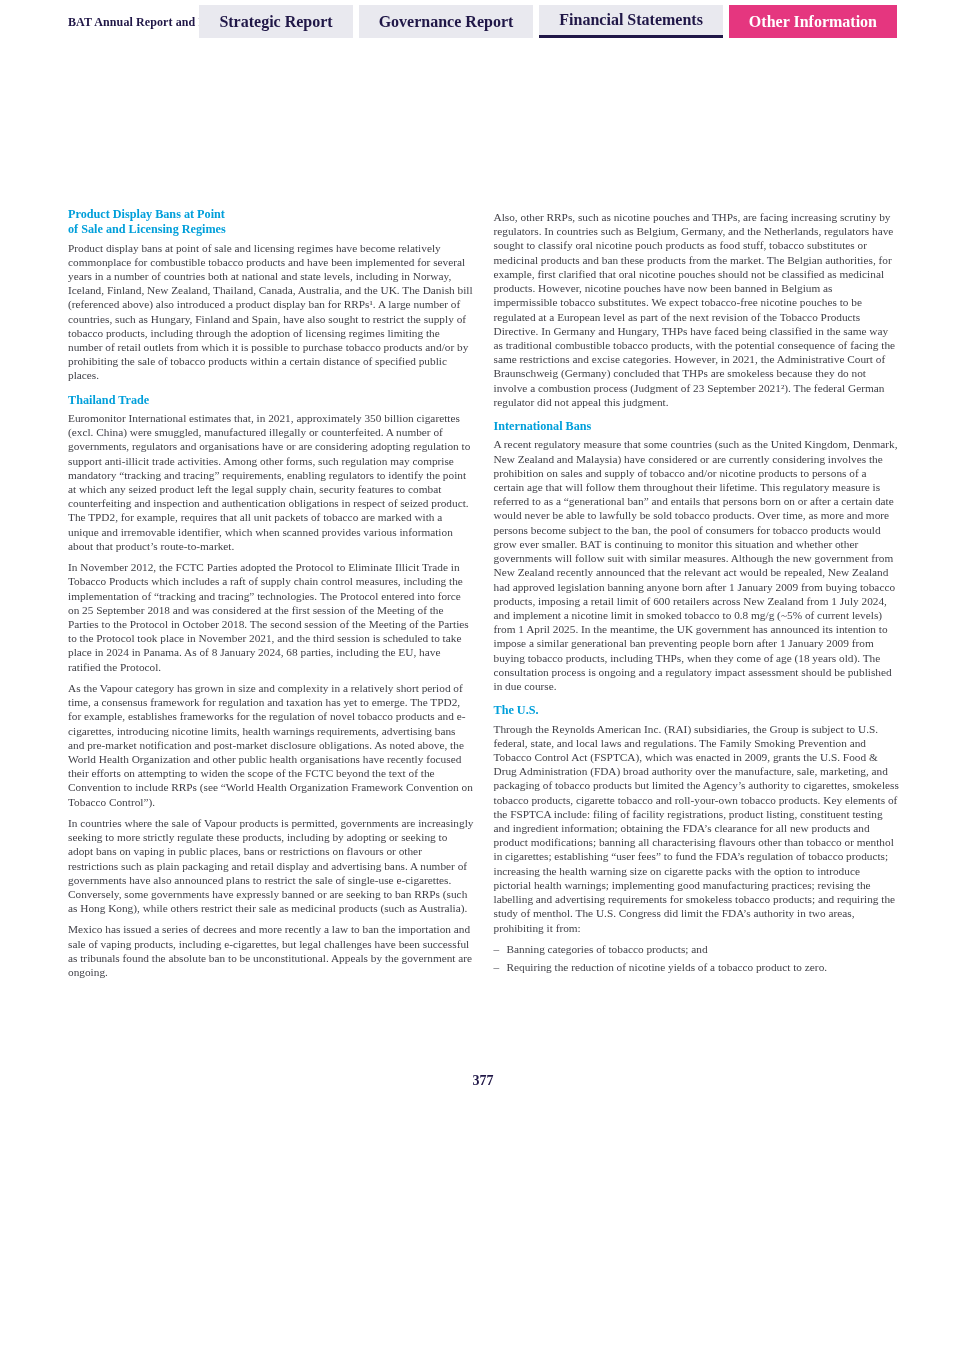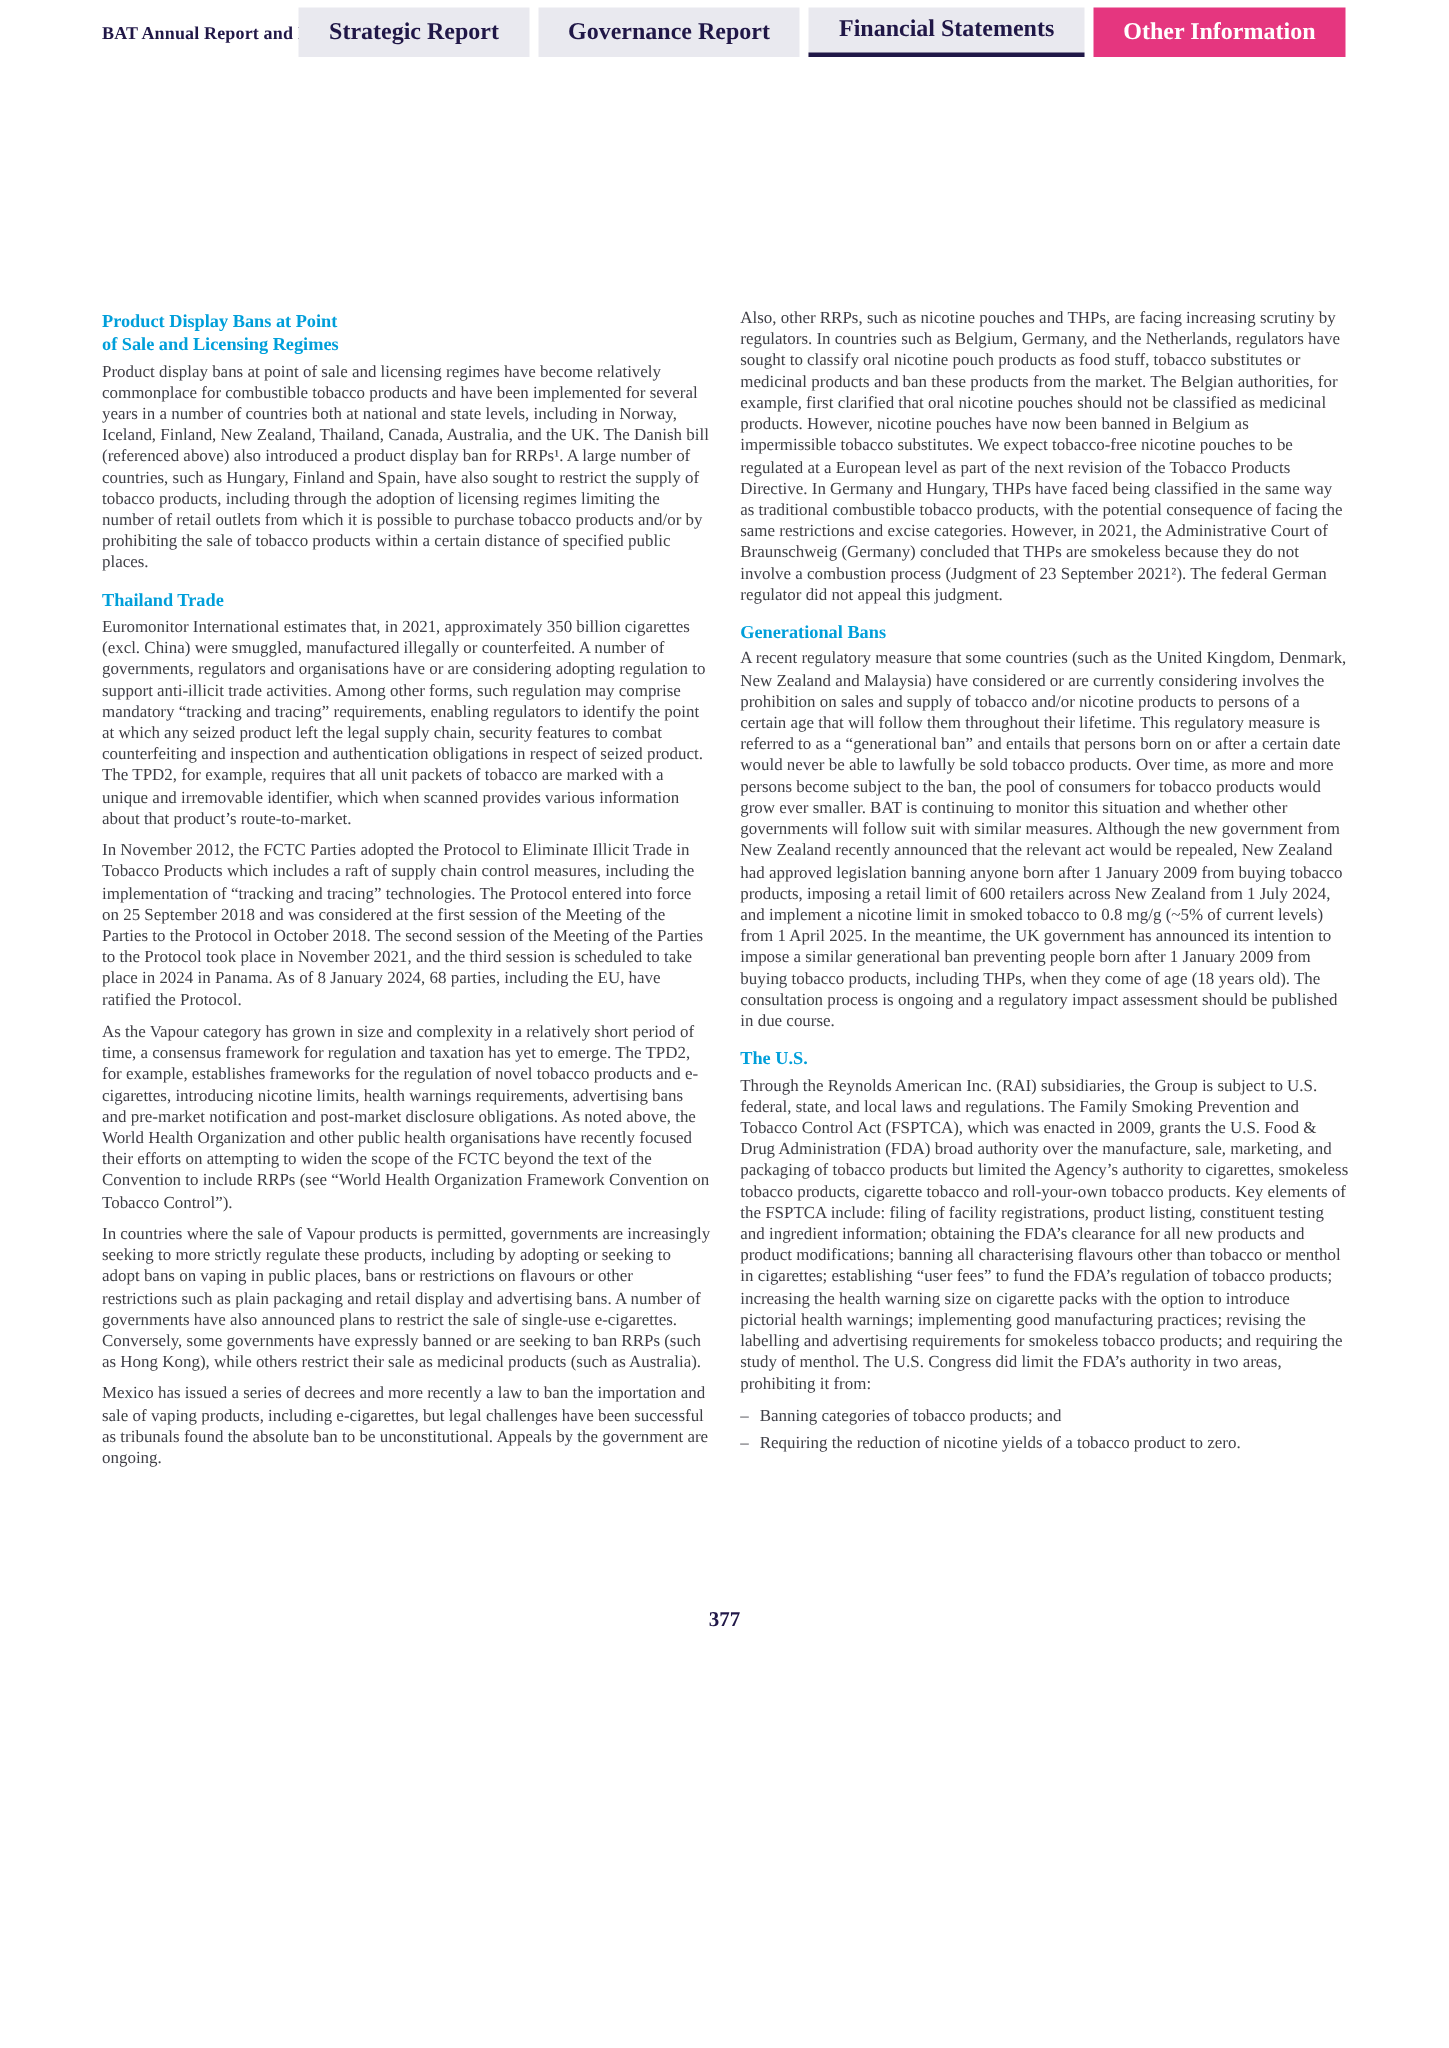--- a/index.html
+++ b/index.html
@@ -37,21 +37,21 @@
     color:var(--navy);
     font-size:16px;font-weight:bold;
     white-space:nowrap;
     cursor:pointer;
   }
   .tab.underline{border-bottom:3px solid var(--navy);}
   .tab.active{background:var(--pink);color:#ffffff;border-bottom:none;}
   
   .content{
     position:absolute;top:205px;left:68px;right:67px;
-    display:flex;gap:20px;
+    display:flex;gap:20px;align-items:center;
   }
   .col{flex:1 1 0;min-width:0;}
   .sec-heading{
     margin:10px 0 3px 0;
     font-size:12.2px;font-weight:bold;line-height:1.25;
     color:var(--heading);
     white-space:pre-line;
   }
   .col > .sec-heading:first-child{margin-top:2px;}
   .body-para{
@@ -96,21 +96,21 @@
         <p class="body-para">Product display bans at point of sale and licensing regimes have become relatively commonplace for combustible tobacco products and have been implemented for several years in a number of countries both at national and state levels, including in Norway, Iceland, Finland, New Zealand, Thailand, Canada, Australia, and the UK. The Danish bill (referenced above) also introduced a product display ban for RRPs¹. A large number of countries, such as Hungary, Finland and Spain, have also sought to restrict the supply of tobacco products, including through the adoption of licensing regimes limiting the number of retail outlets from which it is possible to purchase tobacco products and/or by prohibiting the sale of tobacco products within a certain distance of specified public places.</p>
         <h2 class="sec-heading">Thailand Trade</h2>
         <p class="body-para">Euromonitor International estimates that, in 2021, approximately 350 billion cigarettes (excl. China) were smuggled, manufactured illegally or counterfeited. A number of governments, regulators and organisations have or are considering adopting regulation to support anti-illicit trade activities. Among other forms, such regulation may comprise mandatory “tracking and tracing” requirements, enabling regulators to identify the point at which any seized product left the legal supply chain, security features to combat counterfeiting and inspection and authentication obligations in respect of seized product. The TPD2, for example, requires that all unit packets of tobacco are marked with a unique and irremovable identifier, which when scanned provides various information about that product’s route-to-market.</p>
         <p class="body-para">In November 2012, the FCTC Parties adopted the Protocol to Eliminate Illicit Trade in Tobacco Products which includes a raft of supply chain control measures, including the implementation of “tracking and tracing” technologies. The Protocol entered into force on 25 September 2018 and was considered at the first session of the Meeting of the Parties to the Protocol in October 2018. The second session of the Meeting of the Parties to the Protocol took place in November 2021, and the third session is scheduled to take place in 2024 in Panama. As of 8 January 2024, 68 parties, including the EU, have ratified the Protocol.</p>
         <p class="body-para">As the Vapour category has grown in size and complexity in a relatively short period of time, a consensus framework for regulation and taxation has yet to emerge. The TPD2, for example, establishes frameworks for the regulation of novel tobacco products and e-cigarettes, introducing nicotine limits, health warnings requirements, advertising bans and pre-market notification and post-market disclosure obligations. As noted above, the World Health Organization and other public health organisations have recently focused their efforts on attempting to widen the scope of the FCTC beyond the text of the Convention to include RRPs (see “World Health Organization Framework Convention on Tobacco Control”).</p>
         <p class="body-para">In countries where the sale of Vapour products is permitted, governments are increasingly seeking to more strictly regulate these products, including by adopting or seeking to adopt bans on vaping in public places, bans or restrictions on flavours or other restrictions such as plain packaging and retail display and advertising bans. A number of governments have also announced plans to restrict the sale of single-use e-cigarettes. Conversely, some governments have expressly banned or are seeking to ban RRPs (such as Hong Kong), while others restrict their sale as medicinal products (such as Australia).</p>
         <p class="body-para">Mexico has issued a series of decrees and more recently a law to ban the importation and sale of vaping products, including e-cigarettes, but legal challenges have been successful as tribunals found the absolute ban to be unconstitutional. Appeals by the government are ongoing.</p>
       </div>
     <div class="col">
         <p class="body-para">Also, other RRPs, such as nicotine pouches and THPs, are facing increasing scrutiny by regulators. In countries such as Belgium, Germany, and the Netherlands, regulators have sought to classify oral nicotine pouch products as food stuff, tobacco substitutes or medicinal products and ban these products from the market. The Belgian authorities, for example, first clarified that oral nicotine pouches should not be classified as medicinal products. However, nicotine pouches have now been banned in Belgium as impermissible tobacco substitutes. We expect tobacco-free nicotine pouches to be regulated at a European level as part of the next revision of the Tobacco Products Directive. In Germany and Hungary, THPs have faced being classified in the same way as traditional combustible tobacco products, with the potential consequence of facing the same restrictions and excise categories. However, in 2021, the Administrative Court of Braunschweig (Germany) concluded that THPs are smokeless because they do not involve a combustion process (Judgment of 23 September 2021²). The federal German regulator did not appeal this judgment.</p>
-        <h2 class="sec-heading">Generational Bans</h2>
+        <h2 class="sec-heading">International Bans</h2>
         <p class="body-para">A recent regulatory measure that some countries (such as the United Kingdom, Denmark, New Zealand and Malaysia) have considered or are currently considering involves the prohibition on sales and supply of tobacco and/or nicotine products to persons of a certain age that will follow them throughout their lifetime. This regulatory measure is referred to as a “generational ban” and entails that persons born on or after a certain date would never be able to lawfully be sold tobacco products. Over time, as more and more persons become subject to the ban, the pool of consumers for tobacco products would grow ever smaller. BAT is continuing to monitor this situation and whether other governments will follow suit with similar measures. Although the new government from New Zealand recently announced that the relevant act would be repealed, New Zealand had approved legislation banning anyone born after 1 January 2009 from buying tobacco products, imposing a retail limit of 600 retailers across New Zealand from 1 July 2024, and implement a nicotine limit in smoked tobacco to 0.8 mg/g (~5% of current levels) from 1 April 2025. In the meantime, the UK government has announced its intention to impose a similar generational ban preventing people born after 1 January 2009 from buying tobacco products, including THPs, when they come of age (18 years old). The consultation process is ongoing and a regulatory impact assessment should be published in due course.</p>
         <h2 class="sec-heading">The U.S.</h2>
         <p class="body-para">Through the Reynolds American Inc. (RAI) subsidiaries, the Group is subject to U.S. federal, state, and local laws and regulations. The Family Smoking Prevention and Tobacco Control Act (FSPTCA), which was enacted in 2009, grants the U.S. Food &amp; Drug Administration (FDA) broad authority over the manufacture, sale, marketing, and packaging of tobacco products but limited the Agency’s authority to cigarettes, smokeless tobacco products, cigarette tobacco and roll-your-own tobacco products. Key elements of the FSPTCA include: filing of facility registrations, product listing, constituent testing and ingredient information; obtaining the FDA’s clearance for all new products and product modifications; banning all characterising flavours other than tobacco or menthol in cigarettes; establishing “user fees” to fund the FDA’s regulation of tobacco products; increasing the health warning size on cigarette packs with the option to introduce pictorial health warnings; implementing good manufacturing practices; revising the labelling and advertising requirements for smokeless tobacco products; and requiring the study of menthol. The U.S. Congress did limit the FDA’s authority in two areas, prohibiting it from:</p>
         <ul class="bullet-list">
           <li>Banning categories of tobacco products; and</li>
           <li>Requiring the reduction of nicotine yields of a tobacco product to zero.</li>
         </ul>
       </div>
   </div>
 

